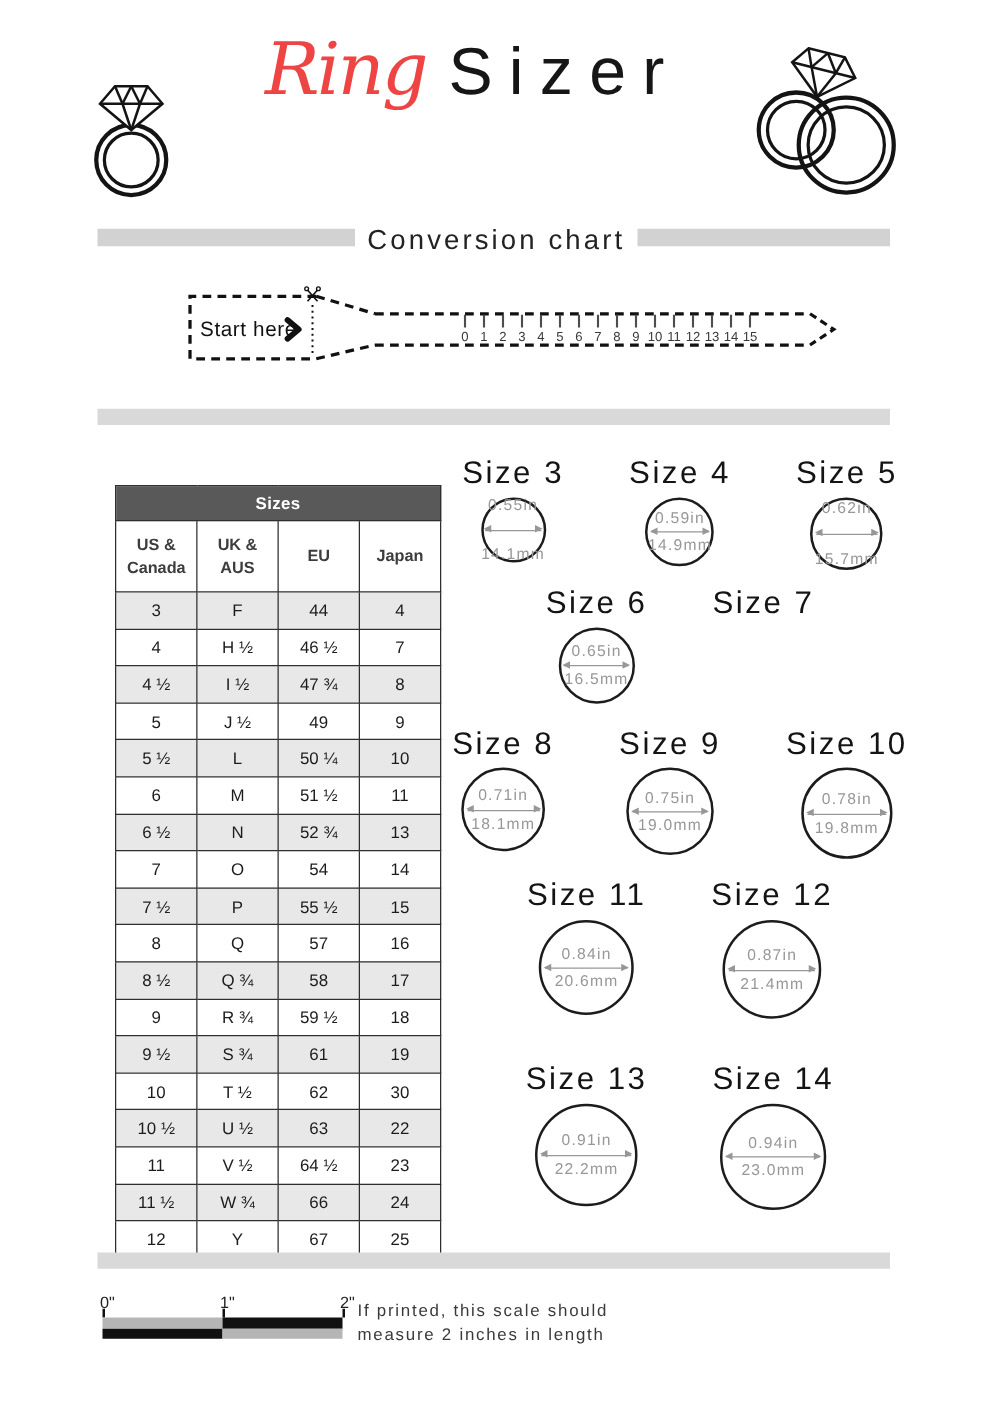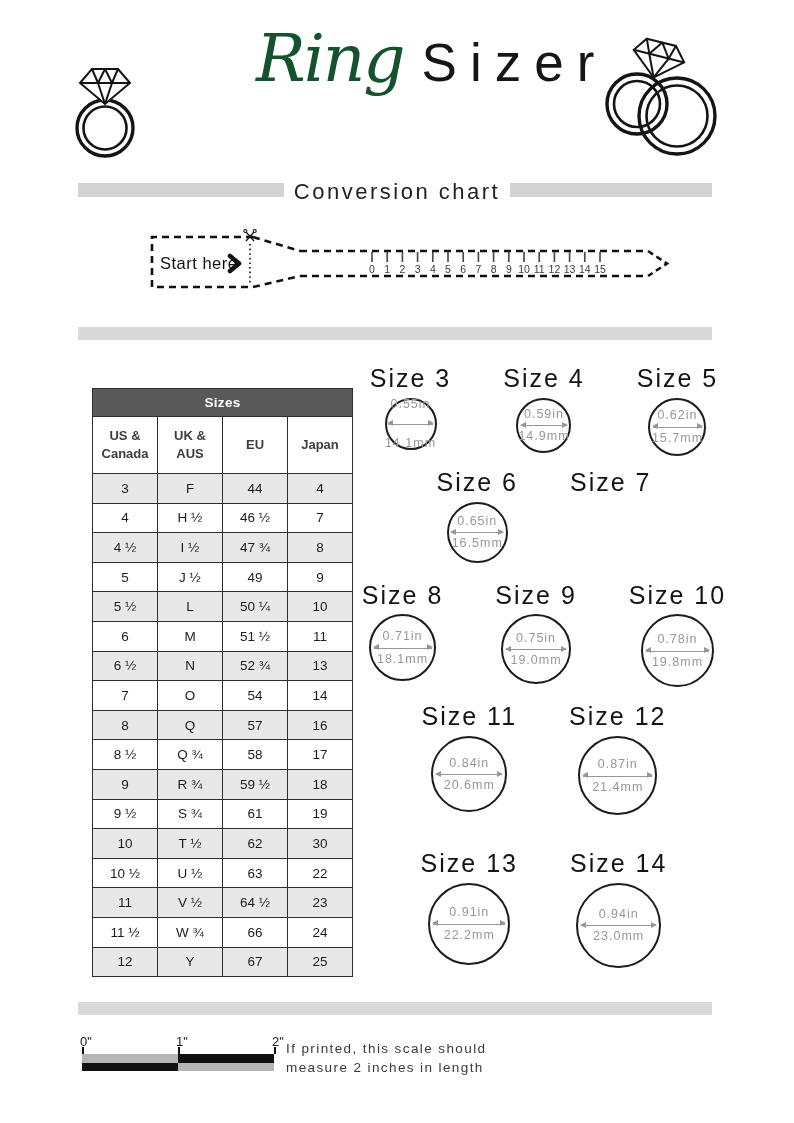--- a/index.html
+++ b/index.html
@@ -1,22 +1,22 @@
 <!DOCTYPE html>
 <html><head>
 <meta charset="utf-8">
 <style>
   html,body{margin:0;padding:0;background:#ffffff;}
   .page{position:relative;width:794px;height:1123px;background:#fff;overflow:hidden;
         font-family:"Liberation Sans",sans-serif;color:#1a1a1a;}
 
   
   .title-wrap{position:absolute;left:212px;top:26px;display:flex;align-items:baseline;}
-  .title-script{font-family:"DejaVu Serif",serif;font-style:italic;font-size:66px;
-                line-height:1;letter-spacing:-2px;color:#14532d;margin-left:44px;}
+  .title-script{font-family:"DejaVu Serif",serif;font-style:italic;font-size:58px;
+                line-height:1;letter-spacing:-2px;color:#ef4444;}
   .title-sans{font-size:53px;letter-spacing:13px;margin-left:18px;color:#161616;}
   .hdr-icon{position:absolute;}
   .hdr-icon.left{left:72px;top:64px;}
   .hdr-icon.right{left:596px;top:36px;}
 
   .subtitle-row{position:absolute;left:0;top:179px;width:794px;height:22px;}
   .sub-bar{position:absolute;top:4px;height:14px;background:#d2d2d2;}
   .sub-bar.l{left:78px;width:206px;}
   .sub-bar.r{left:510px;width:202px;}
   .subtitle-text{position:absolute;left:0;width:794px;text-align:center;top:0;
@@ -242,20 +242,26 @@
           <td>52 ¾</td>
           <td>13</td>
         </tr>
         <tr>
           <td>7</td>
           <td>O</td>
           <td>54</td>
           <td>14</td>
         </tr>
         <tr>
+          <td>7 ½</td>
+          <td>P</td>
+          <td>55 ½</td>
+          <td>15</td>
+        </tr>
+        <tr>
           <td>8</td>
           <td>Q</td>
           <td>57</td>
           <td>16</td>
         </tr>
         <tr>
           <td>8 ½</td>
           <td>Q ¾</td>
           <td>58</td>
           <td>17</td>
@@ -318,21 +324,21 @@
         <div class="circle-item">
           <div class="size-label">Size 4</div>
           <div class="ring-circle" style="width: 55px; height: 55px;">
             <div class="in-label">0.59in</div>
             <div class="diam-arrow"></div>
             <div class="mm-label">14.9mm</div>
           </div>
         </div>
         <div class="circle-item">
           <div class="size-label">Size 5</div>
-          <div class="ring-circle" style="width: 58px; height: 58px;">
+          <div class="ring-circle" style="width: 58px; height: 58px; justify-content: space-between;">
             <div class="in-label">0.62in</div>
             <div class="diam-arrow"></div>
             <div class="mm-label">15.7mm</div>
           </div>
         </div>
       </div>
       <div class="circle-row r2">
         <div class="circle-item">
           <div class="size-label">Size 6</div>
           <div class="ring-circle" style="width: 61px; height: 61px;">

